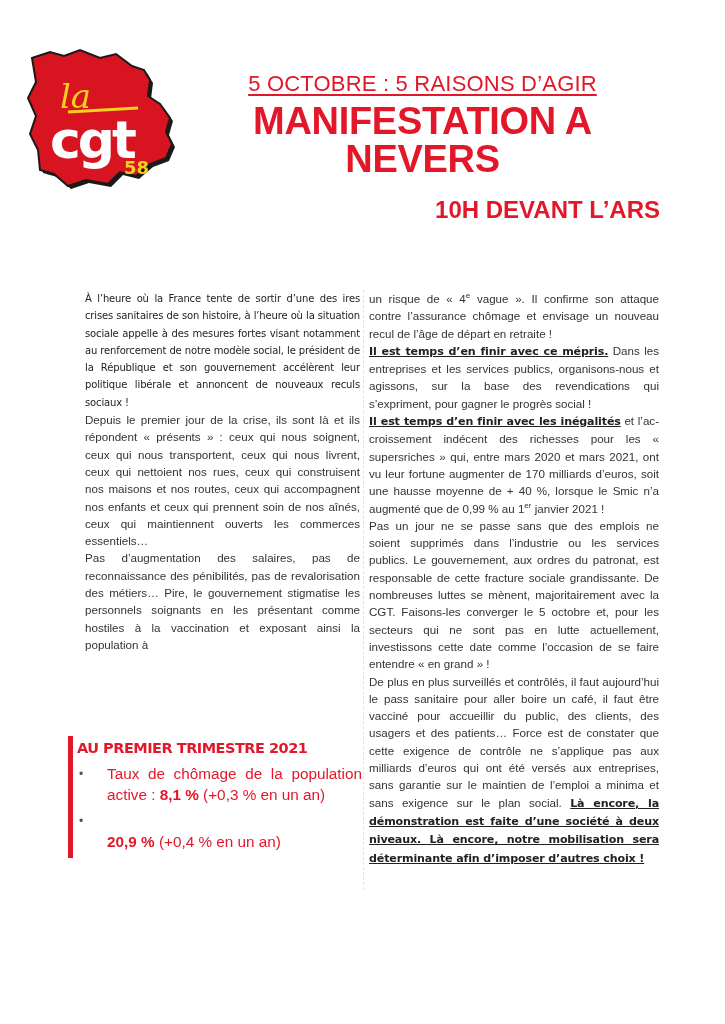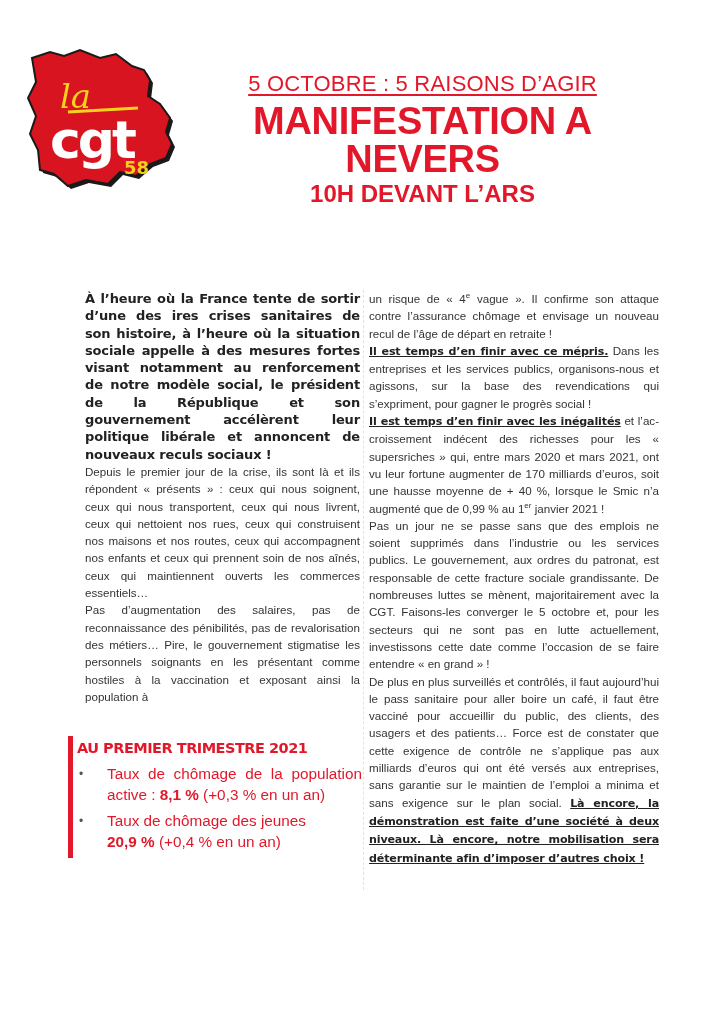--- a/index.html
+++ b/index.html
@@ -3,30 +3,30 @@
 <meta charset="utf-8">
 <style>
   html, body { margin:0; padding:0; background:#ffffff; }
   body { width:725px; height:1024px; position:relative; overflow:hidden;
          font-family:"Liberation Sans", sans-serif; color:#222; }
   .logo { position:absolute; left:20px; top:46px; width:165px; height:145px; }
   .header { position:absolute; left:185px; top:70px; width:475px; text-align:center; color:#e2182a; }
   .h1 { font-family:"Liberation Sans", sans-serif; font-weight:normal; font-size:22px; text-decoration:underline;
         text-decoration-thickness:2px; text-underline-offset:3px; margin:0; line-height:28px; letter-spacing:0.2px; }
   .h2 { font-weight:bold; font-size:38px; margin:4px 0 0 0; line-height:38px; letter-spacing:-0.3px; }
-  .h3 { font-weight:bold; font-size:24px; margin:0 0 0 0; line-height:32px; }
+  .h3 { font-weight:bold; font-size:24px; margin:16px 0 0 0; line-height:32px;text-align:right; }
   .h4 { font-size:16px; color:#111; margin:10px 0 0 0; line-height:22px; }
 
   .col { position:absolute; top:290px; font-size:11.6px; line-height:17.3px; color:#333;
          text-align:justify; font-family:"Liberation Sans", sans-serif; }
   .col p { margin:0; }
   .left { left:85px; width:275px; }
   .right { left:369px; width:290px; }
   .b { font-family:"DejaVu Sans", sans-serif; font-weight:bold; color:#222; font-size:11.1px; letter-spacing:-0.15px;text-decoration:underline; }
-  .lead { font-family:"DejaVu Sans", sans-serif; font-weight:bold; color:#222; font-size:13px; line-height:17.3px; letter-spacing:-0.15px; }
+  .lead { font-family:"DejaVu Sans", sans-serif; font-weight:normal; color:#222; font-size:10px; line-height:17.3px; letter-spacing:-0.15px; }
   sup { font-size:8px; line-height:0; }
 
   .divider { position:absolute; left:363px; top:290px; height:600px; border-left:1px dashed #e2e2e2; }
 
   .stats { position:absolute; left:68px; top:736px; width:285px; border-left:5px solid #e2182a; padding-left:4px; }
   .stats-title { font-family:"DejaVu Sans", sans-serif; font-weight:bold; color:#e2182a; font-size:14.5px; letter-spacing:-0.5px; line-height:20px; margin:2px 0 6px 0; }
   .stats ul { list-style:none; margin:0; padding:0; }
   .stats li { position:relative; padding-left:30px; color:#e2182a; font-size:15.3px; line-height:20.5px; margin-bottom:6px; text-align:justify; }
   .stats li .bullet { position:absolute; left:2px; top:0; color:#555; font-size:12px; }
   .stats li .val { font-weight:bold; }
@@ -63,21 +63,21 @@
   <div class="stats-title">AU PREMIER TRIMESTRE 2021</div>
   <ul>
     <li>
       <span class="bullet">•</span>
       <span>Taux de chômage de la population active :</span>
       <span class="val">8,1 %</span>
       <span>(+0,3 % en un an)</span>
     </li>
     <li>
       <span class="bullet">•</span>
-      <span>Taux de chômage des jeunes</span><br>
+      <br>
       <span class="val">20,9 %</span>
       <span>(+0,4 % en un an)</span>
     </li>
   </ul>
 </div>
 
 <div class="col right">
   <p><span>un risque de « 4</span><sup>e</sup><span> vague ». Il confirme son attaque contre l’assurance chômage et envisage un nouveau recul de l’âge de départ en retraite !</span></p>
   <p><span class="b">Il est temps d’en finir avec ce mépris.</span><span> Dans les entreprises et les services publics, organisons-nous et agissons, sur la base des revendications qui s’expriment, pour gagner le progrès social !</span></p>
   <p><span class="b">Il est temps d’en finir avec  les inégalités</span><span> et l’ac- croissement indécent des richesses pour les « supersriches » qui, entre mars 2020 et mars 2021, ont vu leur fortune augmenter de 170 milliards d’euros, soit une hausse moyenne de + 40 %, lorsque le Smic n’a augmenté que de 0,99 % au 1</span><sup>er</sup><span> janvier 2021 !</span></p>

